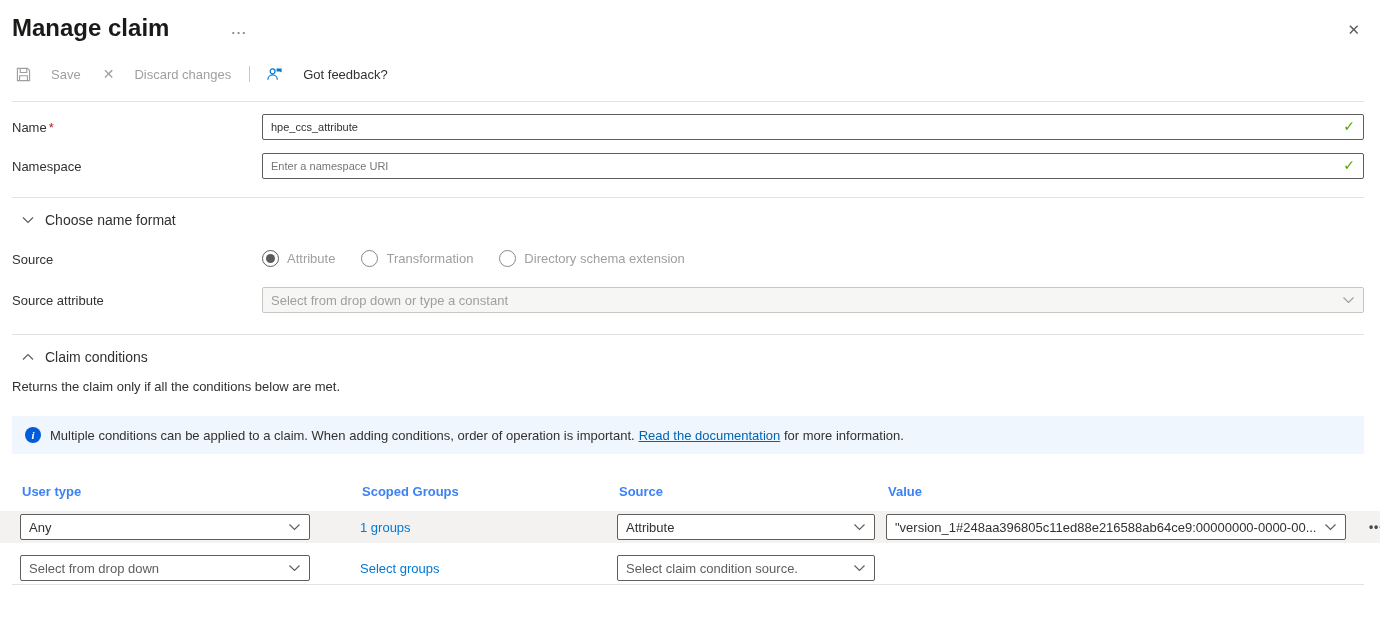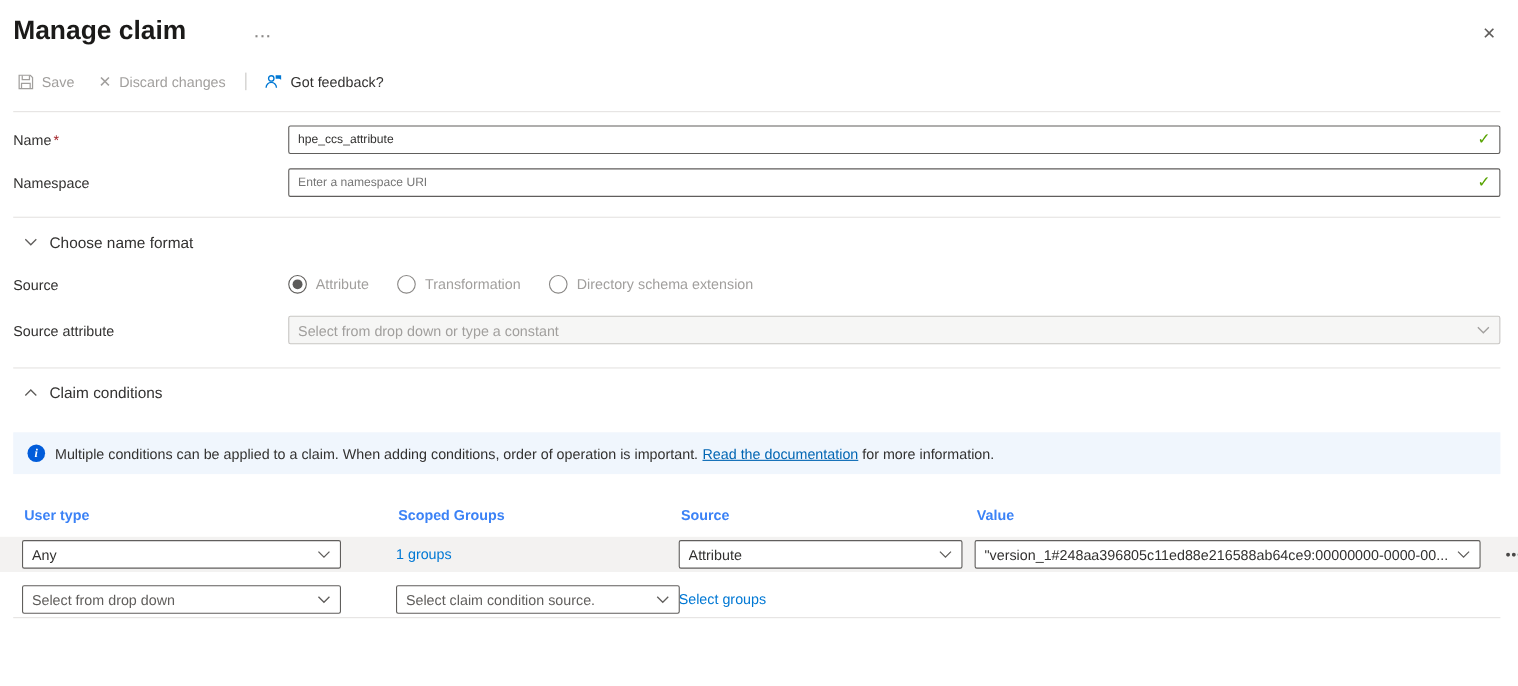--- a/index.html
+++ b/index.html
@@ -8,21 +8,21 @@
   .page { width:1380px; height:624px; background:#fff; overflow:hidden; position:relative; }
 
   
   .hdr { display:flex; align-items:center; padding:14px 16px 0 12px;gap:44px; }
   .title { font-size:24px; font-weight:700; color:#1b1a19; letter-spacing:0; }
   .title-dots { color:#8a8886; font-size:13px; font-weight:700; margin:8px 0 0 18px; letter-spacing:1px; cursor:pointer; }
   .close-btn { margin-left:auto; color:#605e5c; font-size:15px; background:none; border:none; cursor:pointer; margin-top:4px; padding:2px 4px; }
 
   
   .toolbar { display:flex; align-items:center; margin:20px 16px 0 12px; height:24px; }
-  .tb-btn { display:flex; align-items:center; gap:7px; font-size:13px; cursor:pointer; padding:2px 4px; }
+  .tb-btn { display:flex; align-items:center; gap:20px; font-size:13px; cursor:pointer; padding:2px 4px; }
   .tb-btn.disabled { color:#a19f9d; cursor:default; }
   .tb-btn .txt { white-space:nowrap; }
   .tb-x { font-size:14px; color:#a19f9d; }
   .tb-sep { width:1px; height:16px; background:#c8c6c4; margin:0 12px 0 14px; }
   .tb-gap { width:14px; }
   .feedback { color:#323130; }
 
   .divider { border:none; border-top:1px solid #e5e3e1; margin:0 16px 0 12px; }
   .div-top { margin-top:15px; }
 
@@ -171,20 +171,21 @@
   </div>
 
   <hr class="divider" style="margin-top:21px;">
 
   <div class="sect">
     <svg class="chev-svg chev-up" width="12" height="8" viewBox="0 0 12 8">
       <path d="M1 1.5l5 5 5-5" fill="none" stroke="#605e5c" stroke-width="1.2"></path>
     </svg>
     <span>Claim conditions</span>
   </div>
+  <div class="desc">Returns the claim only if all the conditions below are met.</div>
 
   <div class="banner">
     <span class="info-ico">i</span>
     <span>
       <span class="seg">Multiple conditions can be applied to a claim.  When adding conditions, order of operation is important.</span><a>Read the documentation</a>
       <span class="after">for more information.</span>
     </span>
   </div>
 
   <div class="cond-head">
@@ -226,29 +227,29 @@
 
   <div class="cond-row">
     <div>
       <div class="select">
         <span class="sel-txt ph">Select from drop down</span>
         <svg class="chev-in" width="13" height="8" viewBox="0 0 12 8">
           <path d="M1 1.5l5 5 5-5" fill="none" stroke="#605e5c" stroke-width="1.2"></path>
         </svg>
       </div>
     </div>
+    <div><a class="cell-link">Select groups</a></div>
     <div>
       <div class="select src">
         <span class="sel-txt ph">Select claim condition source.</span>
         <svg class="chev-in" width="13" height="8" viewBox="0 0 12 8">
           <path d="M1 1.5l5 5 5-5" fill="none" stroke="#605e5c" stroke-width="1.2"></path>
         </svg>
       </div>
     </div>
-    <div><a class="cell-link">Select groups</a></div>
     <div></div>
     <div></div>
   </div>
 
 
   <hr class="divider">
 
 </div>
 
 </body></html>

